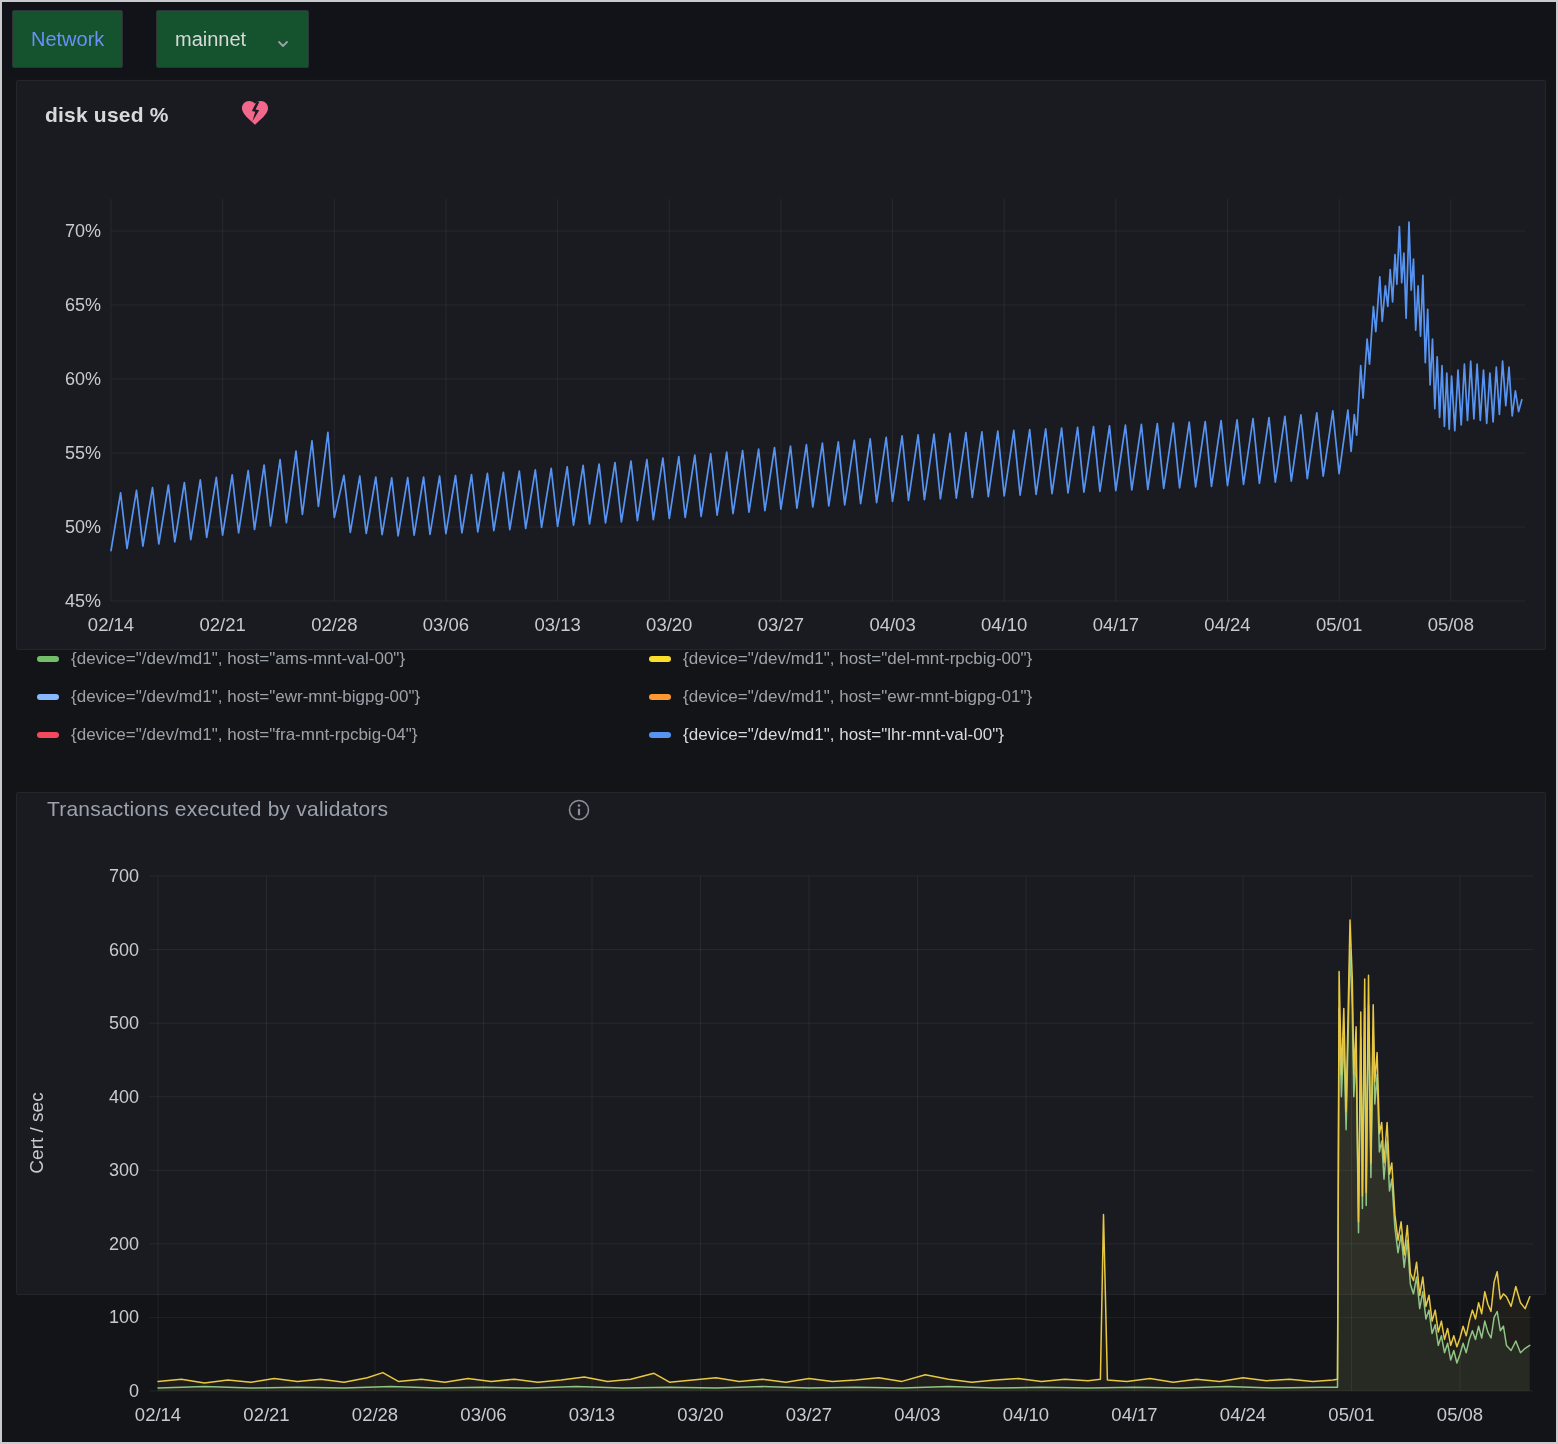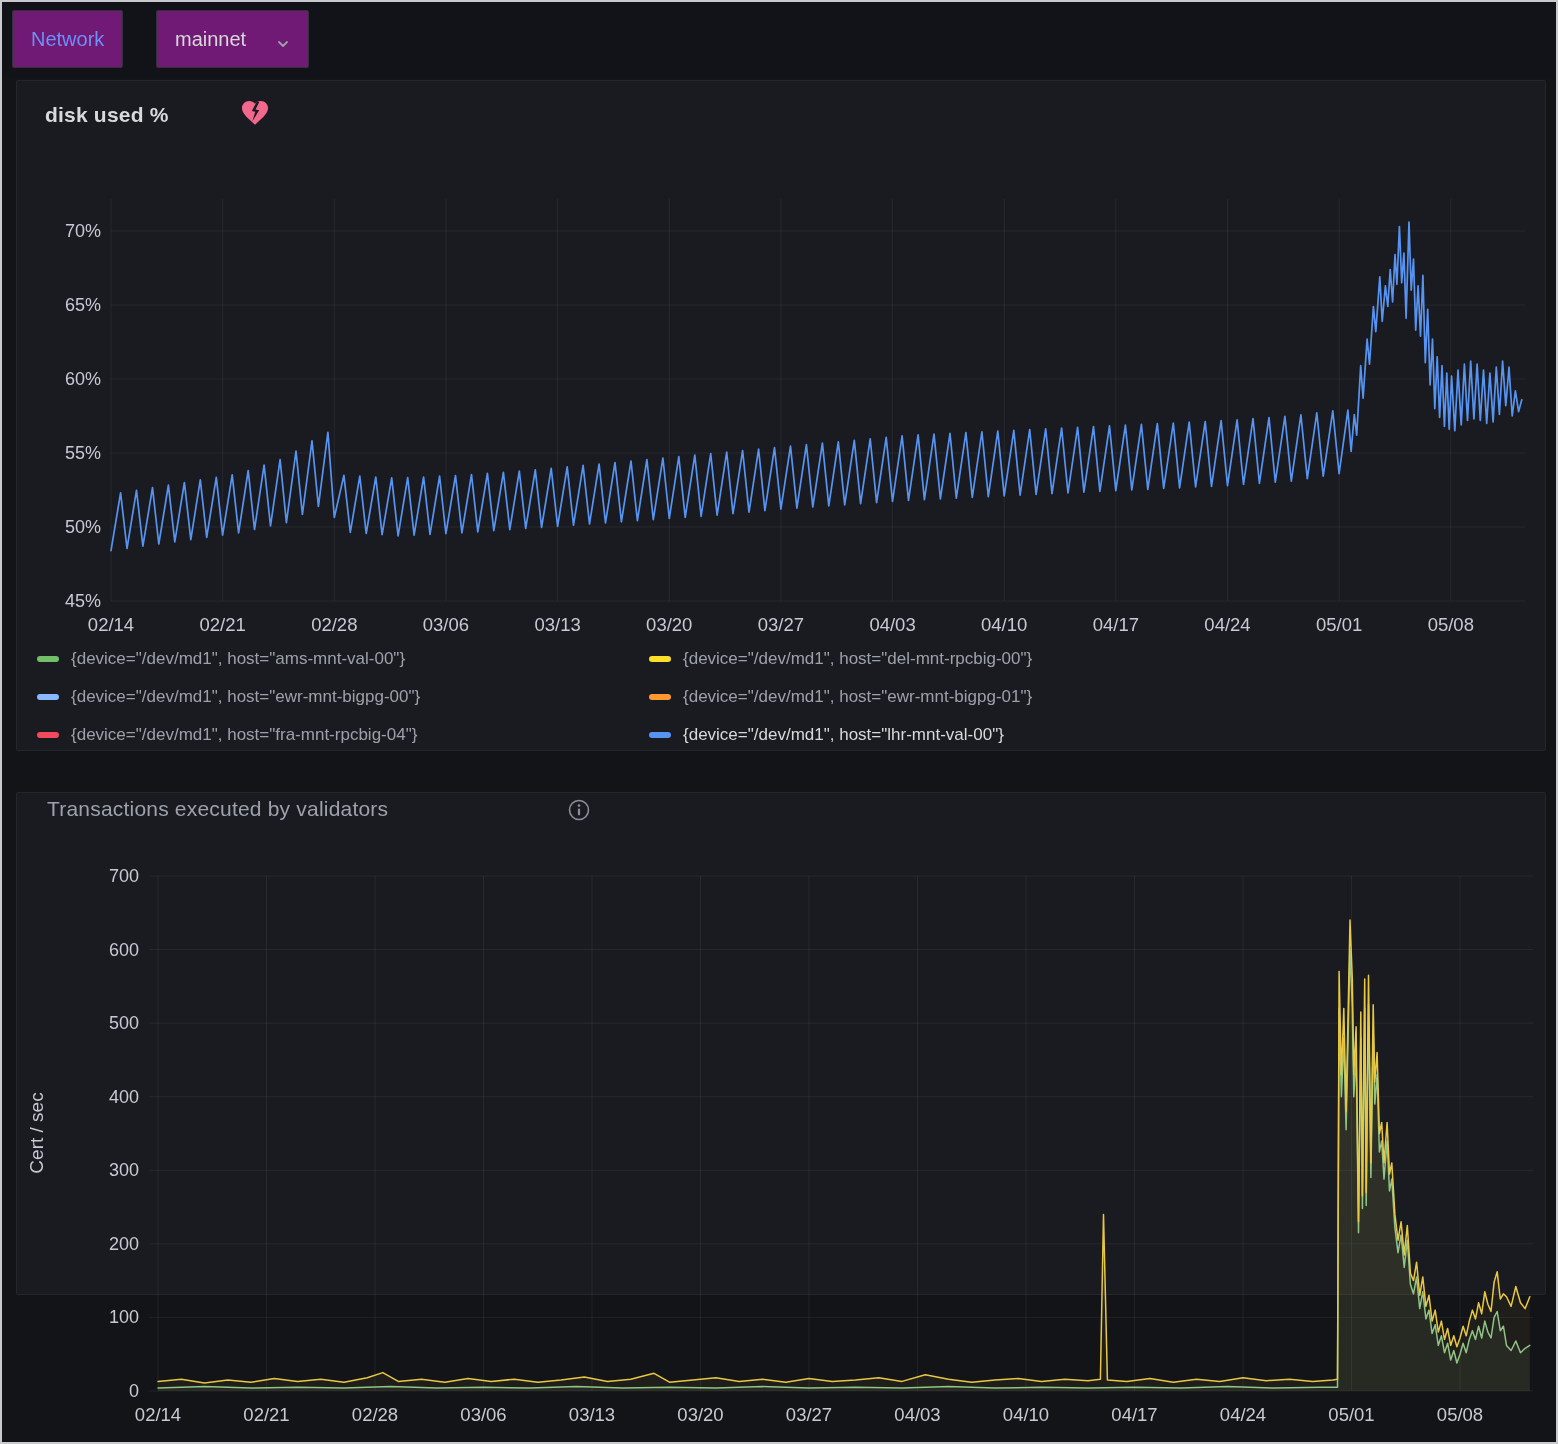--- a/index.html
+++ b/index.html
@@ -10,32 +10,32 @@
     border:2px solid #c9cacd;
     position:relative;
     overflow:hidden;
     font-family:"Liberation Sans", sans-serif;
     -webkit-font-smoothing:antialiased;
   }
   .topstrip{position:absolute;left:0;top:0;width:100%;height:76px;background:#121318;}
   .varbox{
     position:absolute;top:8px;height:58px;
     display:flex;align-items:center;
-    background:#701a75;border:1px solid #2f3237;border-radius:2px;
+    background:#14532d;border:1px solid #2f3237;border-radius:2px;
     box-sizing:border-box;padding:0 18px;font-size:20px;
   }
   .varbox.lbl{left:10px;color:#6C8FF8;font-weight:500;}
   .varbox.val{left:154px;color:#D8D9DA;font-weight:500;gap:30px;cursor:pointer;}
   .chev{display:inline-block;width:14px;height:14px;position:relative;top:1px;}
   .panel{
     position:absolute;left:14px;width:1530px;
     background:#1A1B20;border:1px solid #24262b;border-radius:2px;
     box-sizing:border-box;
   }
-  #panel1{top:78px;height:671px;}
+  #panel1{top:78px;height:570px;}
   #panel2{top:790px;height:503px;}
   .p1-title{
     position:absolute;left:28px;top:22px;
     color:#D8D9DA;font-size:21px;font-weight:600;letter-spacing:.2px;
     cursor:pointer;
   }
   .p2-title{
     position:absolute;left:30px;top:4px;
     color:#9BA2AC;font-size:21px;font-weight:500;letter-spacing:.2px;
     cursor:pointer;

